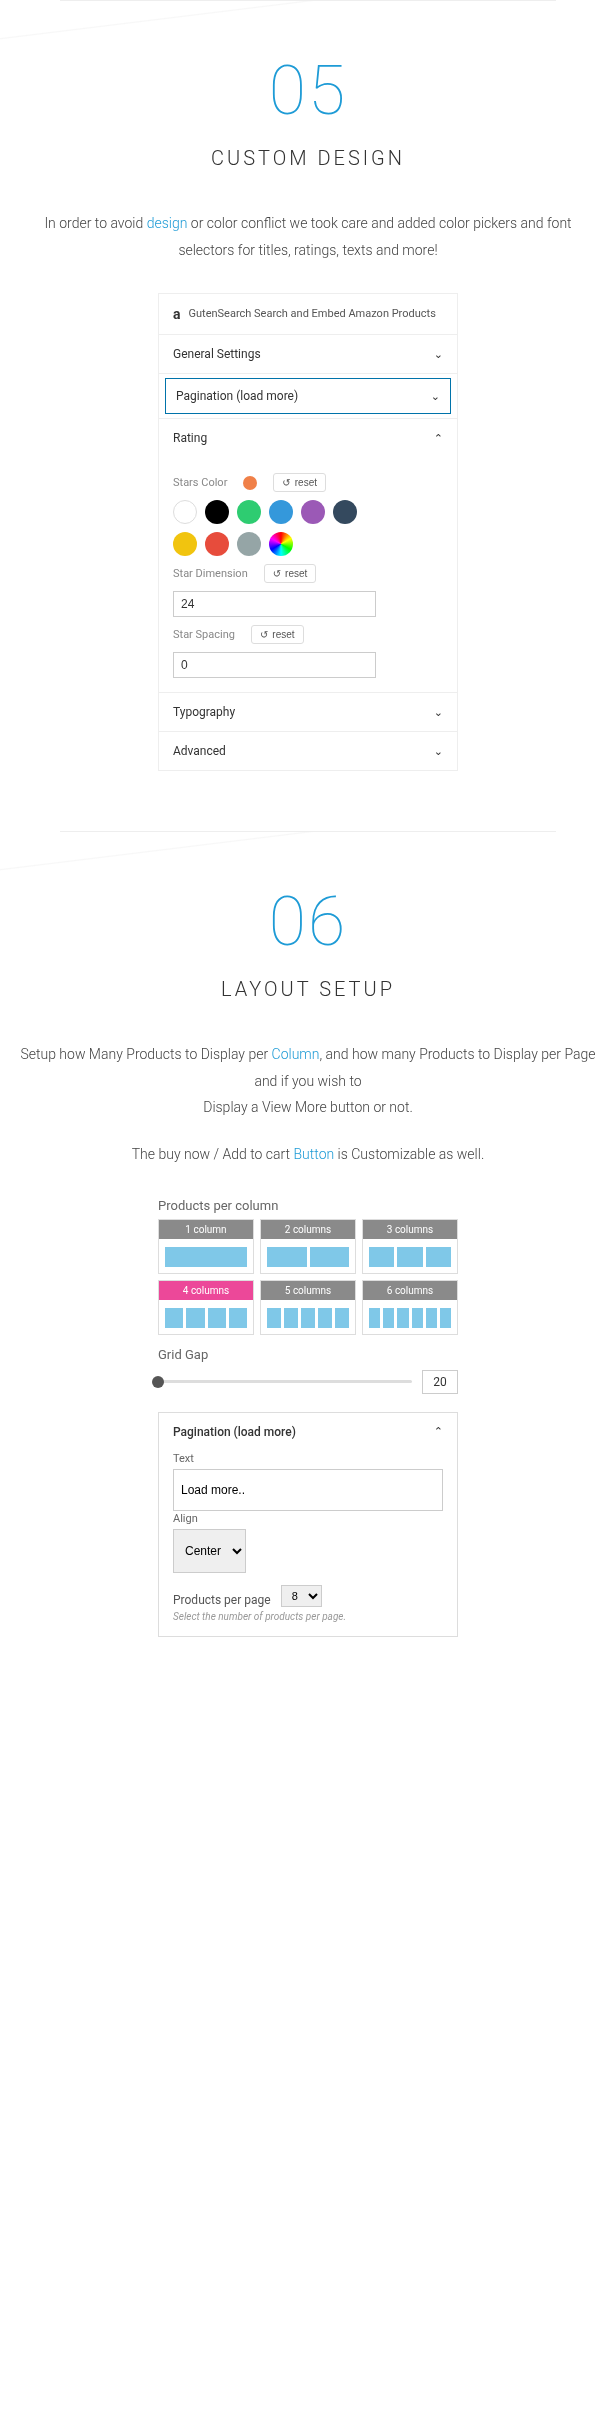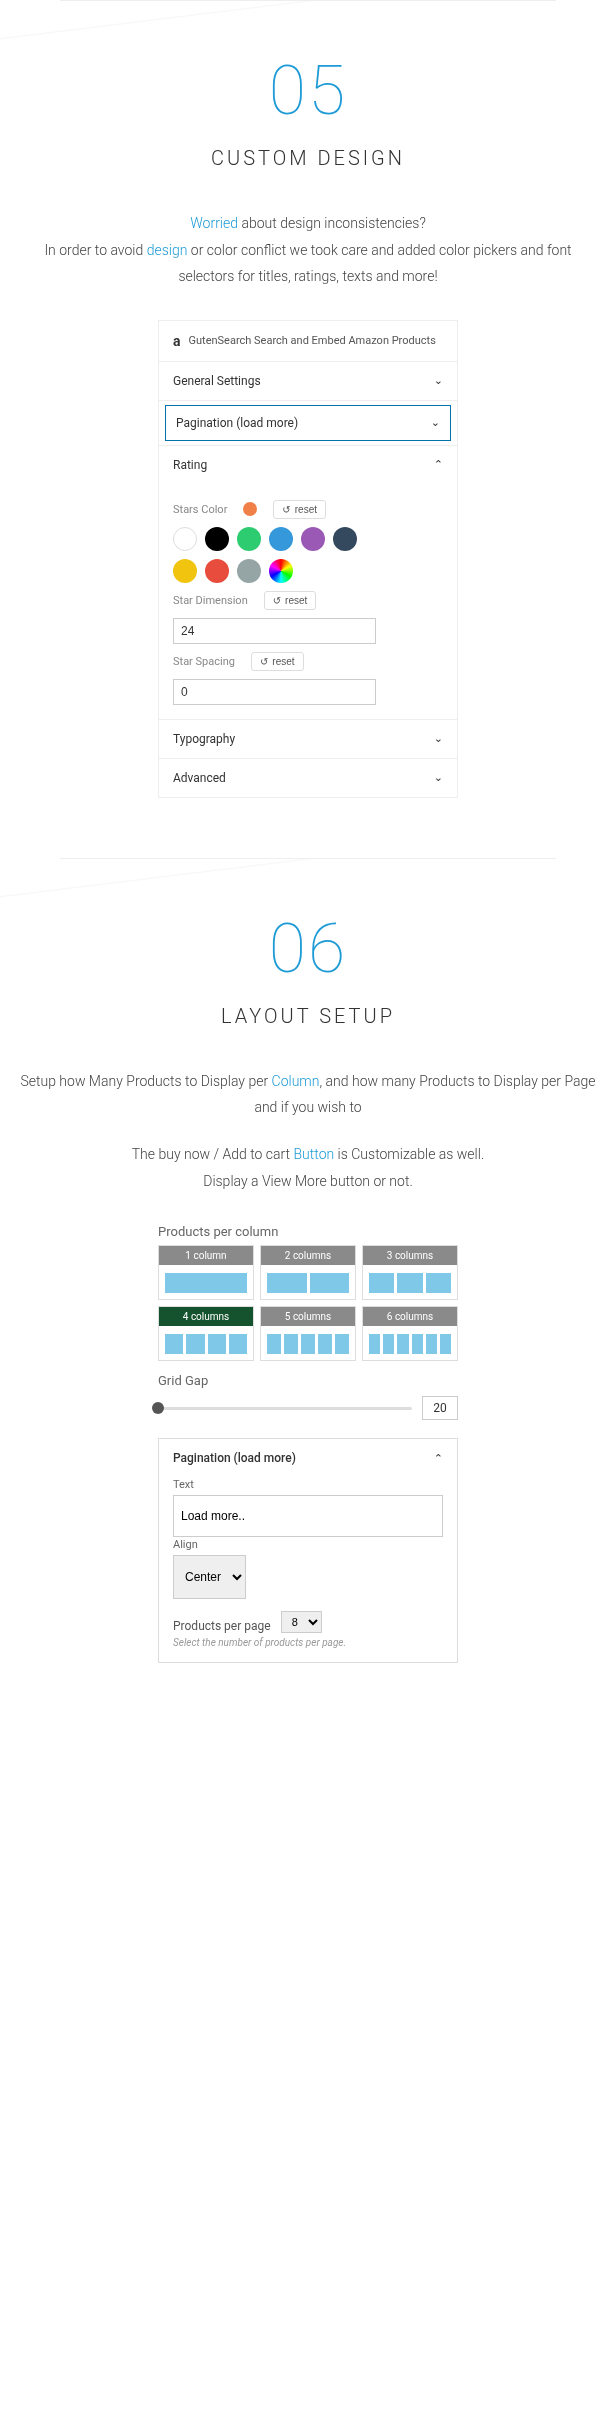--- a/index.html
+++ b/index.html
@@ -23,21 +23,21 @@
 .swatch-row{display:flex;gap:8px;margin:8px 0;flex-wrap:wrap}
 .sw{width:24px;height:24px;border-radius:50%}
 .sw.bord{border:1px solid #ddd}
 .sw.rainbow{background:conic-gradient(red,yellow,lime,cyan,blue,magenta,red)}
 .inp{width:203px;border:1px solid #ccc;padding:5px 7px;font-size:12px;color:#333;margin-top:2px}
 .panel2{width:300px;margin:30px auto 0;text-align:left;font-size:12px}
 .gridlbl{font-size:13px;color:#666;margin-bottom:6px}
 .cols{display:grid;grid-template-columns:repeat(3,1fr);gap:6px}
 .colcard{border:1px solid #ddd}
 .colhead{background:#8a8a8a;color:#fff;font-size:10px;text-align:center;padding:4px 0}
-.colhead.active{background:#14532d}
+.colhead.active{background:#ec4899}
 .colbody{background:#fff;padding:6px;display:flex;gap:3px;justify-content:center;align-items:end;height:34px}
 .bar{background:#7fc8e8;width:100%;height:20px}
 .slider-wrap{display:flex;align-items:center;gap:10px;margin:8px 0 18px}
 .track{flex:1;height:3px;background:#ddd;position:relative;border-radius:2px}
 .thumb{position:absolute;left:0;top:50%;transform:translate(-50%,-50%);width:12px;height:12px;border-radius:50%;background:#555}
 .valbox{border:1px solid #ccc;padding:4px 8px;font-size:12px;min-width:36px;text-align:center}
 .acc2{border:1px solid #ddd;margin-top:6px}
 .acc2-row{display:flex;justify-content:space-between;align-items:center;padding:12px 14px;font-size:12px;font-weight:500}
 .fld{margin:1px 14px}
 .fld .t{font-size:11px;color:#666;margin-bottom:4px}
@@ -52,23 +52,20 @@
 </style>
 </head>
 <body>
 
 <hr class="thin">
 
 <div class="section diag">
   <div class="big-num">05</div>
   <div class="section-title">CUSTOM DESIGN</div>
   <p class="body-text">
-    <span class="link">Worried</span><span> about design inconsistencies?</span>
-  </p>
-  <p class="body-text">
     <span>In order to avoid </span><span class="link">design</span><span> or color conflict we took care and added color pickers and font selectors for titles, ratings, texts and more!</span>
   </p>
 
   <div class="panel">
     <div class="panel-head">
       <span class="alogo">a</span>
       <span class="ht">GutenSearch Search and Embed Amazon Products</span>
     </div>
     <div class="acc">
       <div class="acc-row">
@@ -144,24 +141,24 @@
 </div>
 
 <hr class="thin">
 
 <div class="section diag">
   <div class="big-num">06</div>
   <div class="section-title">LAYOUT SETUP</div>
   <p class="body-text">
     <span>Setup how Many Products to Display per </span><span class="link">Column</span><span>, and how many Products to Display per Page and if you wish to</span>
   </p>
+  <p class="body-text">Display a View More button  or not.</p>
   <p class="body-text" style="margin-top:20px">
     <span>The buy now / Add to cart </span><span class="link">Button</span><span> is Customizable as well.</span>
   </p>
-  <p class="body-text">Display a View More button  or not.</p>
 
   <div class="panel2">
     <div class="gridlbl">Products per column</div>
     <div class="cols">
       <div class="colcard">
           <div class="colhead">1 column</div>
           <div class="colbody">
             <div class="bar"></div>
           </div>
         </div>

